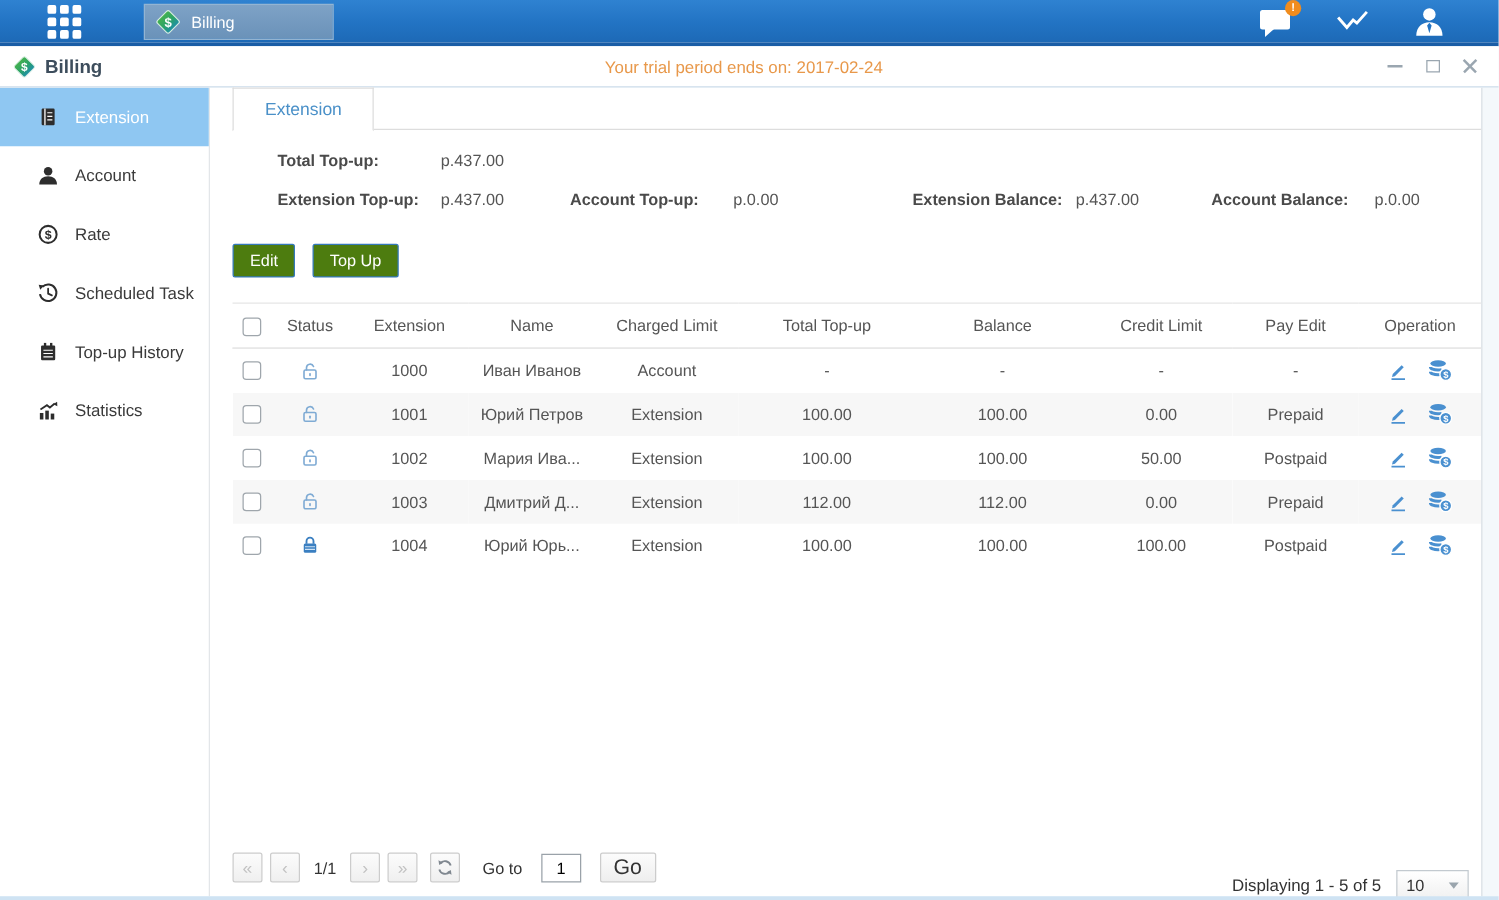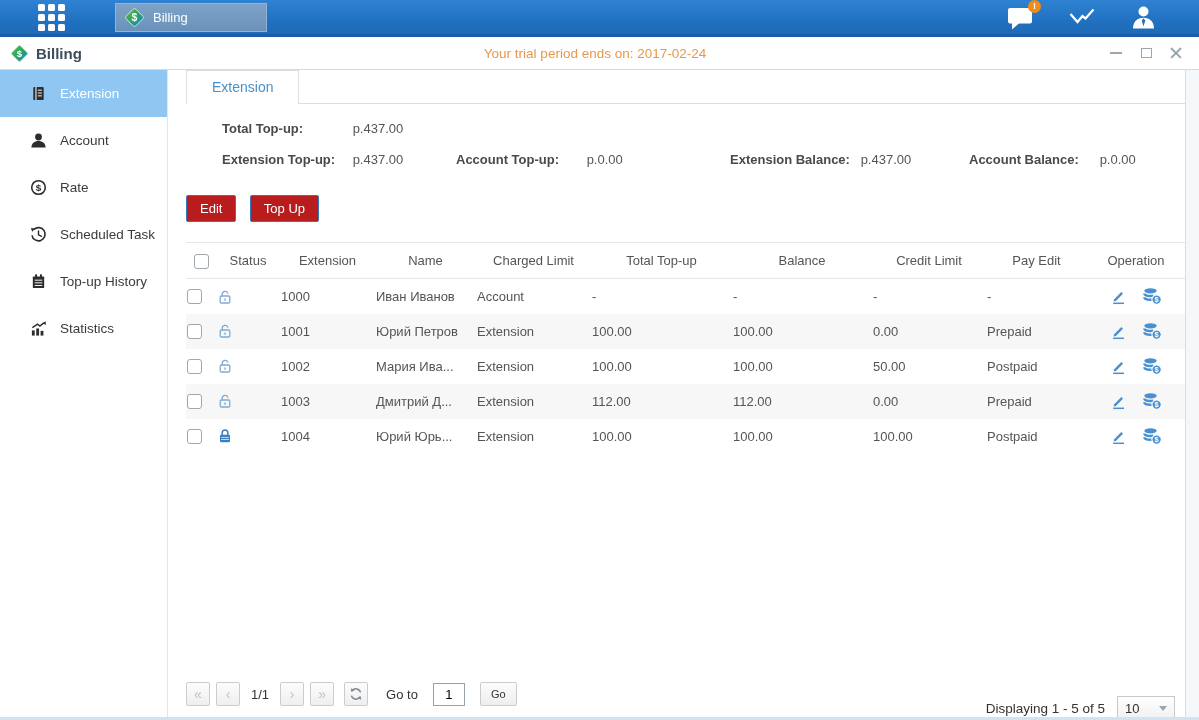--- a/index.html
+++ b/index.html
@@ -74,48 +74,48 @@
 
   
   .summary { padding-top:17px; font-size:13px; flex:0 0 auto; }
   .srow { display:grid; grid-template-columns:234px 274px 239px 1fr; margin-bottom:16px; }
   .pair .lbl { display:inline-block; width:127px; font-weight:bold; color:#4a4a4a;margin-left:36px; }
   .pair .val { color:#555; }
 
   
   .toolbar { margin-top:12px; flex:0 0 auto; }
   .btn-primary {
-    background:#b91c1c; color:#fff; border:1px solid #3579ba; font-size:13px;
+    background:#4d7c0f; color:#fff; border:1px solid #3579ba; font-size:13px;
     height:27px; padding:0 13px; border-radius:2px; margin-right:9px; cursor:pointer; font-family:inherit;
   }
 
   
   .tablewrap { margin-top:20px; flex:0 0 auto; }
   table { width:100%; border-collapse:collapse; table-layout:fixed; font-size:13px; color:#555; }
   thead th { height:36px; font-weight:normal; color:#555; text-align:center;
              border-top:1px solid #e6e6e6; border-bottom:1px solid #e6e6e6; }
-  tbody td { height:35px; overflow:hidden; white-space:nowrap; }
+  tbody td { height:35px; text-align:center; overflow:hidden; white-space:nowrap; }
   tbody tr:nth-child(even) { background:#f7f7f7; }
   .checkbox { width:15px; height:15px; border:1px solid #9fa6ac; border-radius:3px; background:#fff; display:inline-block; vertical-align:middle; cursor:pointer; }
   .status-cell svg, .op-cell svg { vertical-align:middle; cursor:pointer; }
   .op-icons { display:flex; justify-content:center; align-items:center; gap:16px; }
 
   
   .footer { margin-top:auto; flex:0 0 auto; height:42px; display:flex; align-items:center; padding-right:10px; margin-bottom:2px; }
   .pager { display:flex; align-items:center; gap:6px; }
   .pbtn {
     width:24px; height:24px; border:1px solid #ccc; border-radius:2px;
     background:linear-gradient(#fcfcfc,#efefef); color:#c2c2c2; font-size:14px;
     display:flex; align-items:center; justify-content:center; cursor:pointer;
   }
   .page-ind { color:#333; margin:8px 5px; font-size:13px; }
   .goto-label { margin-left:12px; color:#333; font-size:13px; }
   .goto-input { width:32px; height:23px; border:1px solid #9aa2a9; text-align:center; font-size:13px; margin:0 9px; font-family:inherit; }
   .go-btn { height:24px; padding:0 10px; border:1px solid #ccc; border-radius:2px;
-    background:linear-gradient(#fcfcfc,#eee); font-size:11px; color:#333; cursor:pointer; font-family:inherit; }
+    background:linear-gradient(#fcfcfc,#eee); font-size:17px; color:#333; cursor:pointer; font-family:inherit; }
   .footer-right { margin-left:auto; display:flex; align-items:center; gap:12px; font-size:13.5px; color:#333;margin-top:28px; }
   .size-select { width:58px; height:25px; border:1px solid #c3cad0; background:linear-gradient(#fff,#f0f0f0);
     display:flex; align-items:center; padding:0 7px; color:#333; cursor:pointer; font-size:13px; }
   .caret { margin-left:auto; width:0; height:0; border-left:4px solid transparent; border-right:4px solid transparent; border-top:5px solid #9aa5ad; }
 </style>
 </head>
 <body>
 
 <div class="app">
 

